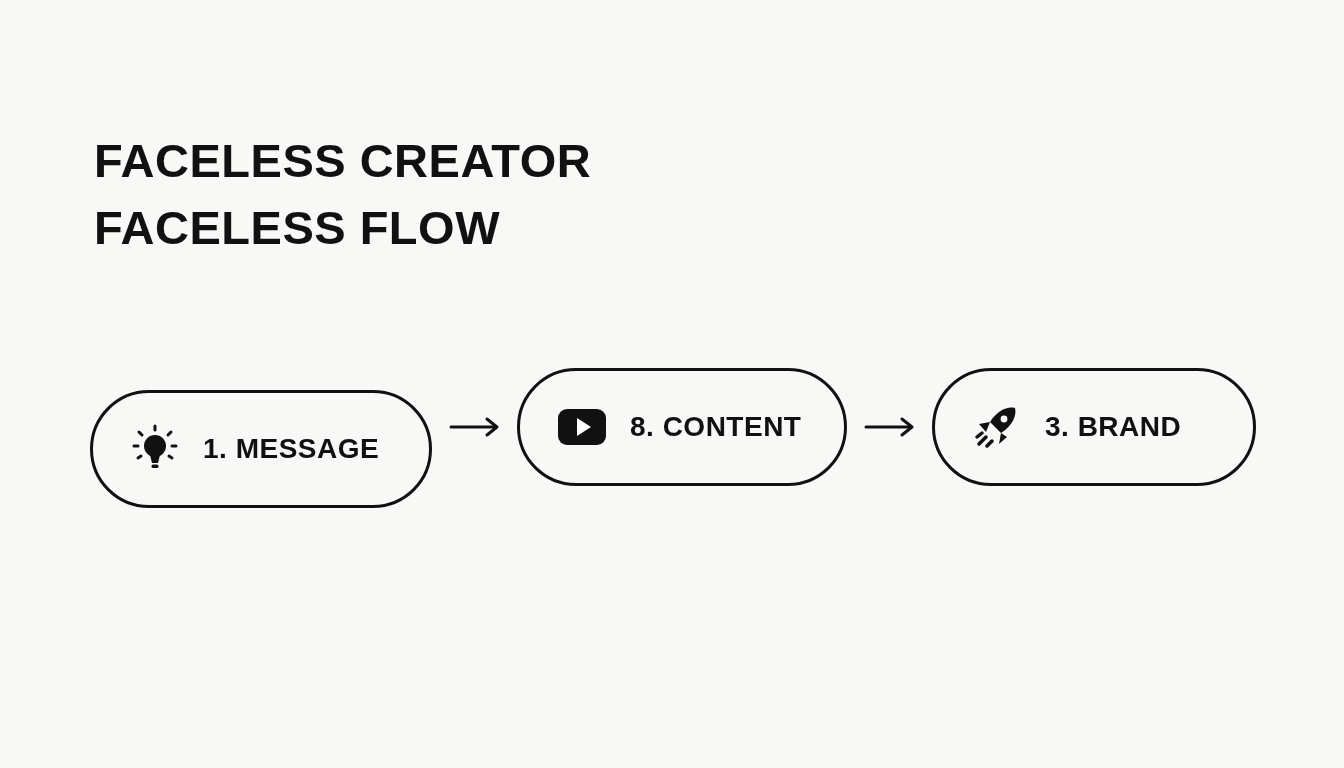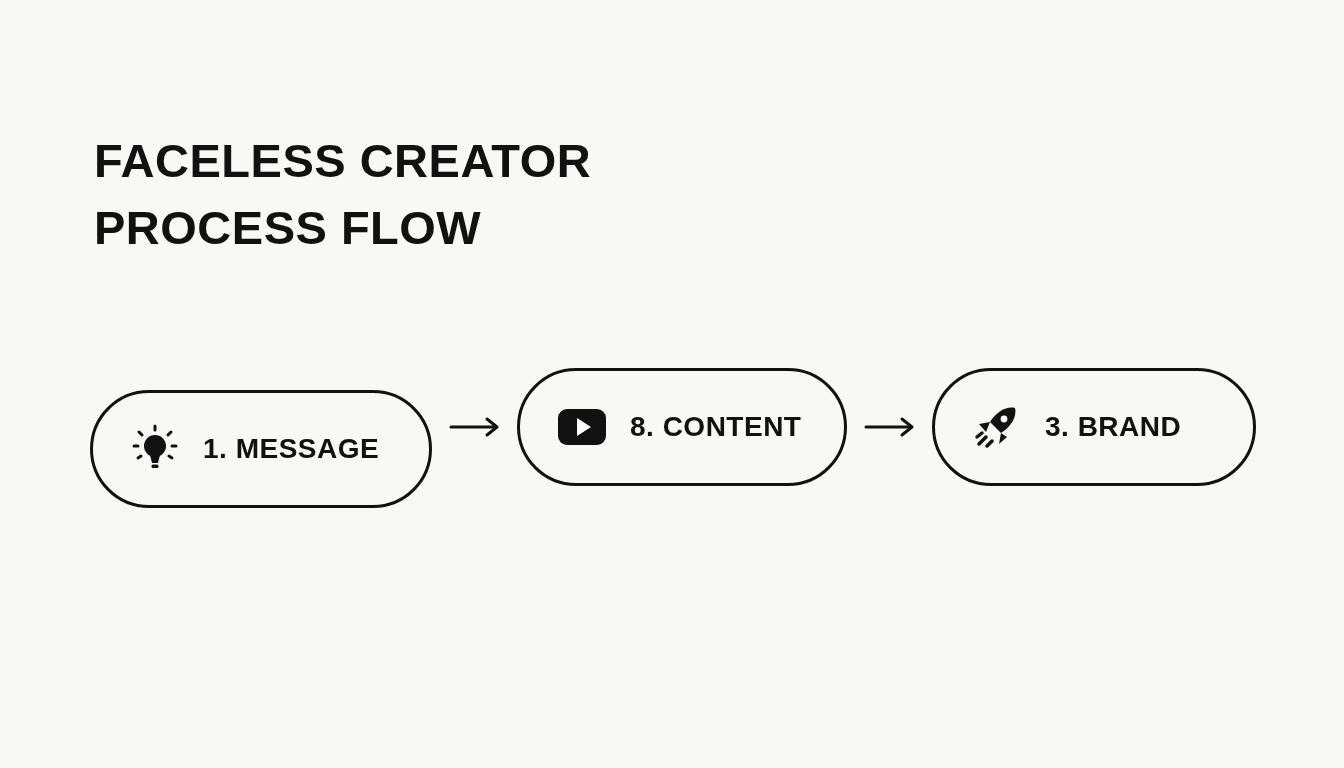--- a/index.html
+++ b/index.html
@@ -84,21 +84,21 @@
   }
   .arrow svg { display: block; }
 </style>
 </head>
 <body>
 
 <div class="canvas">
 
   <div class="title">
     <span class="line">FACELESS CREATOR</span>
-    <span class="line">PROCESS FLOW</span>
+    <span class="line">FACELESS FLOW</span>
   </div>
 
   <div class="flow-row">
 
     <div class="step-pill w1">
       <span class="step-icon">
         <svg width="52" height="52" viewBox="0 0 52 52" fill="none" xmlns="http://www.w3.org/2000/svg">
           <circle cx="26" cy="23" r="11" fill="#111111"></circle>
           <path d="M21 32 L31 32 L29 40 L23 40 Z" fill="#111111"></path>
           <rect x="22.5" y="41.5" width="7" height="3.5" rx="1.5" fill="#111111"></rect>

